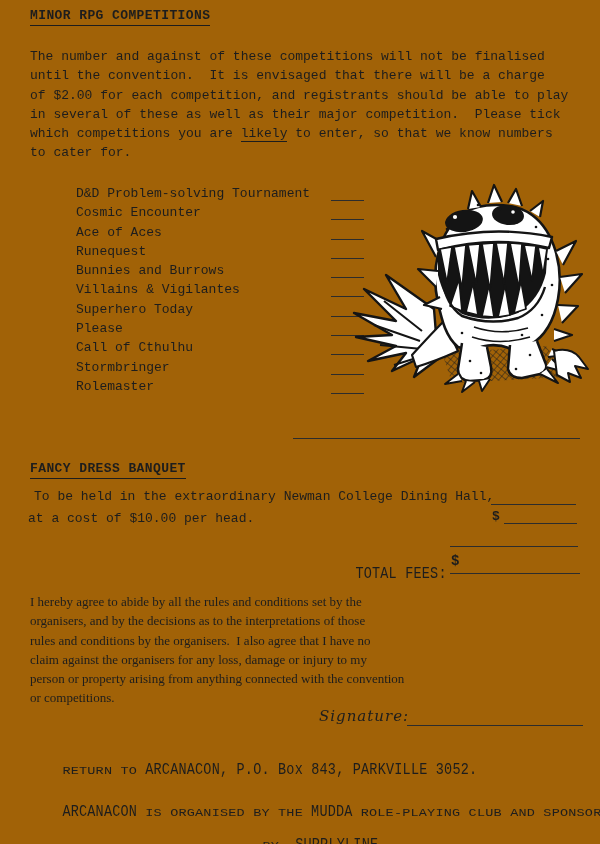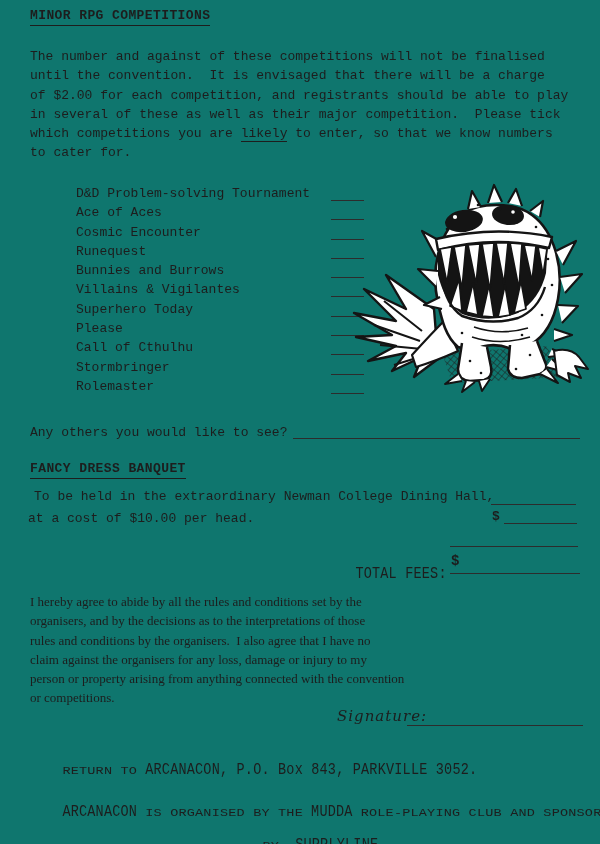--- a/index.html
+++ b/index.html
@@ -1,18 +1,18 @@
 <!DOCTYPE html>
 <html><head>
 <meta charset="utf-8">
 <style>
   html,body{margin:0;padding:0;background:#e8e8e6;}
   .page{
     position:relative;width:600px;height:844px;margin:0 auto;
-    background:#0f766e;color:#1d1d1d;overflow:hidden;
+    background:#a16207;color:#1d1d1d;overflow:hidden;
     font-family:"Liberation Mono","DejaVu Sans Mono",monospace;
     font-size:13px;
   }
   .abs{position:absolute;}
   .tline{white-space:pre;line-height:19.3px;}
   .rule{display:inline-block;border-bottom:1.6px solid #2c2c2c;height:1px;}
   
   .doc-title{font-weight:bold;letter-spacing:.4px;border-bottom:1.8px solid #1d1d1d;padding-bottom:2px;white-space:pre;}
   
   .uword{border-bottom:1.6px solid #1d1d1d;text-align:center;}
@@ -42,22 +42,22 @@
     <div class="tline">The number and against of these competitions will not be finalised</div>
     <div class="tline">until the convention.  It is envisaged that there will be a charge</div>
     <div class="tline">of $2.00 for each competition, and registrants should be able to play</div>
     <div class="tline">in several of these as well as their major competition.  Please tick</div>
     <div class="tline"><span>which competitions you are </span><span class="uword">likely</span><span> to enter, so that we know numbers</span></div>
     <div class="tline">to cater for.</div>
   </div>
 
   <div class="abs" style="left:76px;top:186px;width:300px;">
     <div class="comp-row"><span class="comp-label">D&amp;D Problem-solving Tournament</span><span class="tick-line"></span></div>
+    <div class="comp-row"><span class="comp-label">Cosmic Encounter</span><span class="tick-line"></span></div>
     <div class="comp-row"><span class="comp-label">Ace of Aces</span><span class="tick-line"></span></div>
-    <div class="comp-row"><span class="comp-label">Cosmic Encounter</span><span class="tick-line"></span></div>
     <div class="comp-row"><span class="comp-label">Runequest</span><span class="tick-line"></span></div>
     <div class="comp-row"><span class="comp-label">Bunnies and Burrows</span><span class="tick-line"></span></div>
     <div class="comp-row"><span class="comp-label">Villains &amp; Vigilantes</span><span class="tick-line"></span></div>
     <div class="comp-row"><span class="comp-label">Superhero Today</span><span class="tick-line"></span></div>
     <div class="comp-row"><span class="comp-label">Please</span><span class="tick-line"></span></div>
     <div class="comp-row"><span class="comp-label">Call of Cthulhu</span><span class="tick-line"></span></div>
     <div class="comp-row"><span class="comp-label">Stormbringer</span><span class="tick-line"></span></div>
     <div class="comp-row"><span class="comp-label">Rolemaster</span><span class="tick-line"></span></div>
   </div>
 
@@ -132,23 +132,20 @@
         <circle cx="120" cy="178" r="1.3"></circle>
           <circle cx="180" cy="172" r="1.3"></circle>
           <circle cx="131" cy="190" r="1.3"></circle>
         <circle cx="166" cy="186" r="1.3"></circle>
           <circle cx="150" cy="26" r="1.3"></circle>
           <circle cx="128" cy="22" r="1.3"></circle>
       </g>
     </svg>
   </div>
 
-  <div class="abs" style="left:30px;top:423px;">
-    <span class="tline">Any others you would like to see?</span>
-  </div>
   <span class="rule abs" style="left:293px;top:437px;width:287px;"></span>
 
   <div class="abs" style="left:30px;top:461px;">
     <span class="doc-title">FANCY DRESS BANQUET</span>
   </div>
   <div class="abs tline" style="left:34px;top:487px;">To be held in the extraordinary Newman College Dining Hall,</div>
   <span class="rule abs" style="left:491px;top:503px;width:85px;"></span>
   <div class="abs tline" style="left:28px;top:509px;text-align:center;">at a cost of $10.00 per head.</div>
   <span class="abs currency" style="left:492px;top:509px;">$</span>
   <span class="rule abs" style="left:504px;top:522px;width:73px;"></span>
@@ -162,21 +159,21 @@
 
   <div class="abs" style="left:30px;top:592px;font-family:Liberation Serif, serif;">
     <div class="tline">I hereby agree to abide by all the rules and conditions set by the</div>
     <div class="tline">organisers, and by the decisions as to the interpretations of those</div>
     <div class="tline">rules and conditions by the organisers.  I also agree that I have no</div>
     <div class="tline">claim against the organisers for any loss, damage or injury to my</div>
     <div class="tline">person or property arising from anything connected with the convention</div>
     <div class="tline">or competitions.</div>
   </div>
 
-  <span class="abs sig" style="left:337px;top:707px;">Signature:</span>
+  <span class="abs sig" style="left:319px;top:707px;">Signature:</span>
   <span class="rule abs" style="left:407px;top:724px;width:176px;"></span>
 
   <div class="abs frow" style="left:30px;top:748px;">
     <span class="fs">RETURN TO</span><span> </span><span class="fl">ARCANACON, P.O. Box 843, PARKVILLE 3052.</span>
   </div>
   <div class="abs frow" style="left:30px;top:790px;">
     <span class="fl">ARCANACON</span><span> </span><span class="fs">IS ORGANISED BY THE</span><span> </span><span class="fl">MUDDA</span><span> </span><span class="fs">ROLE-PLAYING CLUB AND SPONSORED</span>
   </div>
   <div class="abs frow" style="left:230px;top:823px;">
     <span class="fs">BY</span><span>  </span><span class="fl">SUPPLYLINE.</span>

